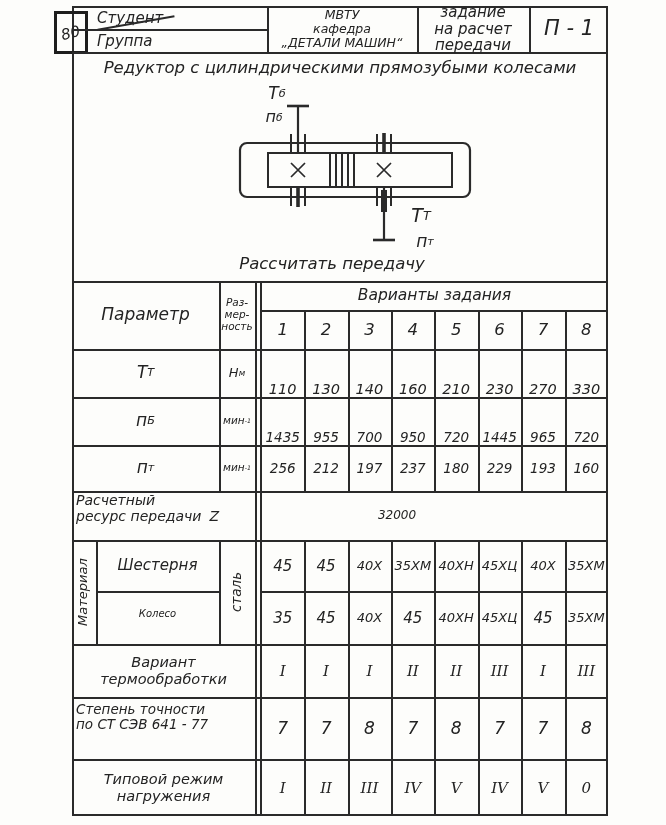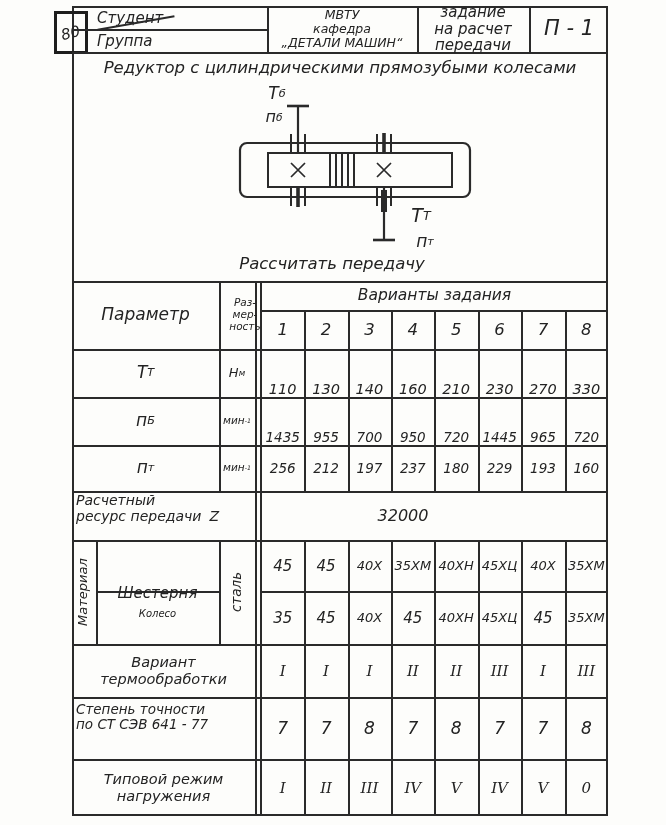--- a/index.html
+++ b/index.html
@@ -131,21 +131,21 @@
   <div class="vl" style="left:565px;top:310px;height:181px;"></div>
   <div class="vl" style="left:304px;top:540px;height:276px;"></div>
   <div class="vl" style="left:348px;top:540px;height:276px;"></div>
   <div class="vl" style="left:391px;top:540px;height:276px;"></div>
   <div class="vl" style="left:434px;top:540px;height:276px;"></div>
   <div class="vl" style="left:478px;top:540px;height:276px;"></div>
   <div class="vl" style="left:521px;top:540px;height:276px;"></div>
   <div class="vl" style="left:565px;top:540px;height:276px;"></div>
 
   <div class="cell" style="left:72px;top:281px;width:147px;height:68px;font-size:17px;">Параметр</div>
-  <div class="cell col" style="left:219px;top:282px;width:36px;height:66px;font-size:10.5px;margin-left:8px;">
+  <div class="cell col" style="left:219px;top:282px;width:36px;height:66px;font-size:10.5px;">
     <span>Раз-</span>
     <span>мер-</span>
     <span>ность</span>
   </div>
   <div class="cell" style="left:261px;top:281px;width:347px;height:29px;font-size:15.5px;">Варианты задания</div>
 
   <div class="vrow" style="top:310px;height:39px;font-size:16.5px;">
     <div class="vc">1</div>
     <div class="vc">2</div>
     <div class="vc">3</div>
@@ -213,24 +213,24 @@
     <div class="vc">160</div>
   </div>
 
   <div class="cell col left" style="left:76px;top:493px;width:178px;height:46px;font-size:14px;align-items:flex-start;">
     <span>Расчетный</span>
     <span style="display:flex;gap:8px;">
       <span>ресурс передачи</span>
       <span>Z</span>
     </span>
   </div>
-  <div class="cell" style="left:261px;top:491px;width:284px;height:49px;font-size:16px;">32000</div>
+  <div class="cell" style="left:255px;top:491px;width:284px;height:49px;font-size:12px;">32000</div>
 
   <div class="cell vert" style="left:70px;top:540px;width:26px;height:104px;font-size:13px;">Материал</div>
-  <div class="cell" style="left:96px;top:540px;width:123px;height:51px;font-size:15px;margin-top:28px;">Шестерня</div>
+  <div class="cell" style="left:96px;top:540px;width:123px;height:51px;font-size:15px;">Шестерня</div>
   <div class="cell" style="left:96px;top:591px;width:123px;height:45px;font-size:10px;">Колесо</div>
   <div class="cell vert" style="left:219px;top:540px;width:36px;height:104px;font-size:13.5px;">сталь</div>
 
   <div class="vrow" style="top:540px;height:51px;font-size:13px;">
     <div class="vc" style="font-size:15px;">45</div>
     <div class="vc" style="font-size:15px;">45</div>
     <div class="vc">40Х</div>
     <div class="vc">35ХМ</div>
     <div class="vc">40ХН</div>
     <div class="vc">45ХЦ</div>

